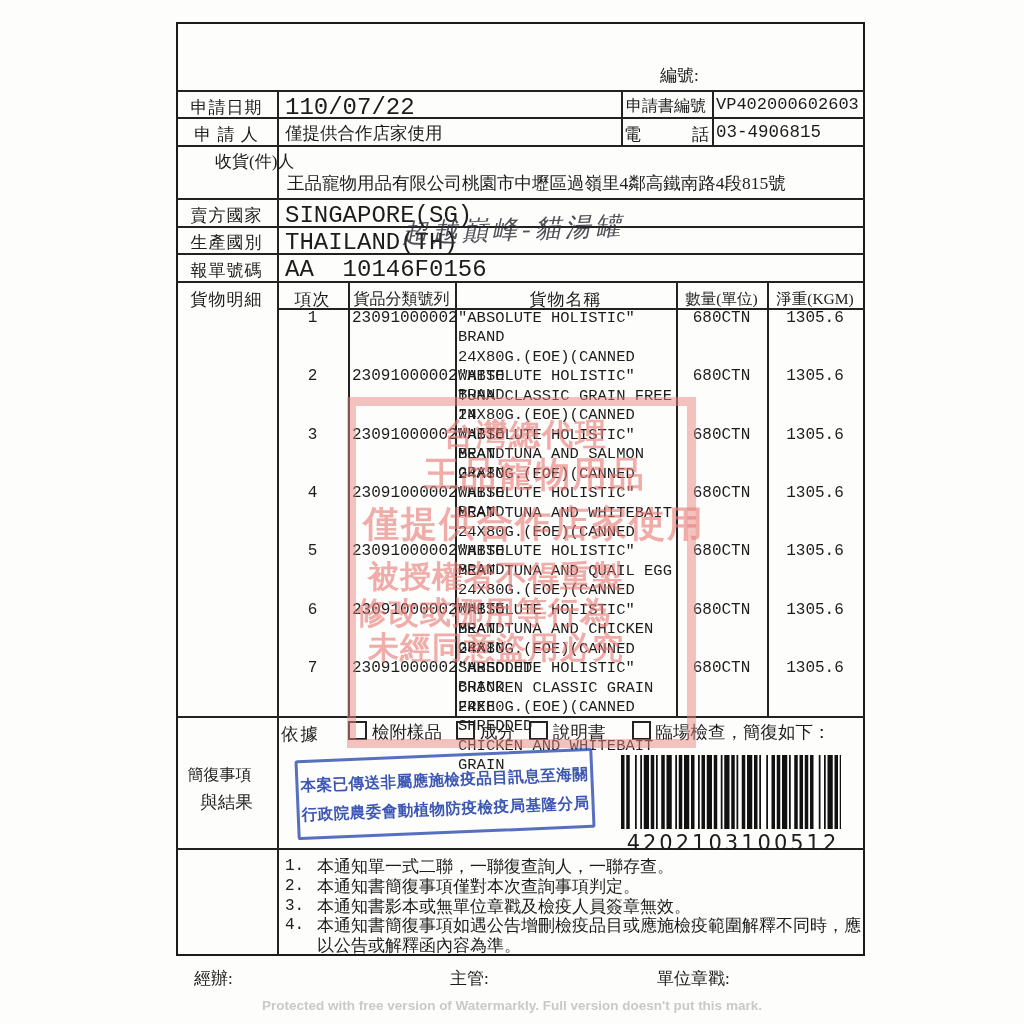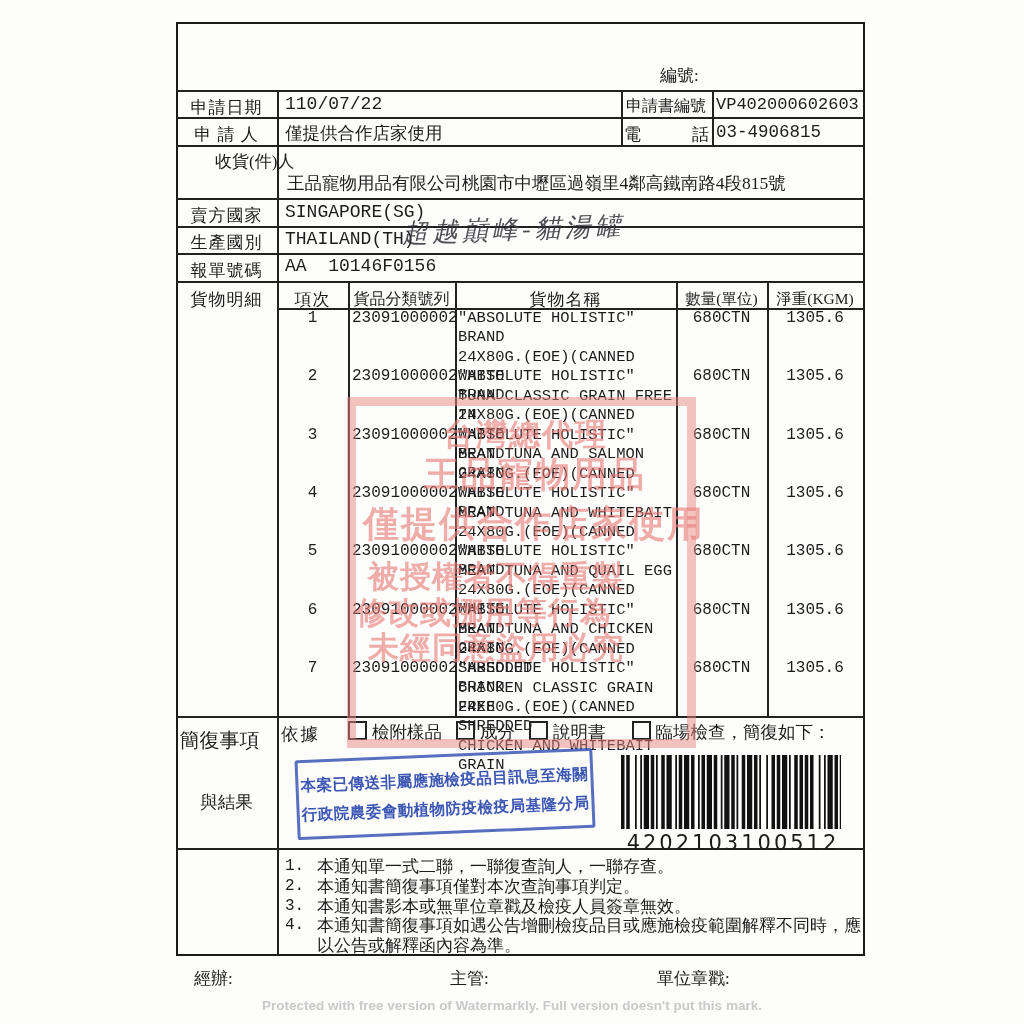--- a/index.html
+++ b/index.html
@@ -7,21 +7,21 @@
           font-family:"Liberation Serif", serif;color:#1c1c1c;}
   .abs{position:absolute;}
   .serif{font-family:"Liberation Serif", serif;}
   .mono{font-family:"Liberation Mono", monospace;}
   .sans{font-family:"DejaVu Sans", sans-serif;}
   .center{text-align:center;}
   .line{position:absolute;background:#222222;}
   #outer-box{position:absolute;left:176px;top:22px;width:685px;height:930px;
              border:2px solid #1b1b1b;}
   .lbl{font-size:17px;letter-spacing:1px;}
-  .val-mono{font-size:18px;}
+  .val-mono{font-size:24px;}
   .desc{font-size:15.5px;line-height:19.4px;white-space:pre-line;}
   .cellnum{font-size:16px;}
   .cbox{display:inline-block;width:15px;height:15px;border:2px solid #222;
         margin-right:5px;vertical-align:-2px;background:transparent;}
   .cbitem{font-size:17.5px;white-space:nowrap;}
   #basis-boxes{display:flex;align-items:center;}
   #stamp{position:absolute;left:296px;top:754px;width:292px;height:74px;
          border:3px solid rgba(58,86,180,.85);border-radius:3px;
          transform:rotate(-2.4deg);display:flex;flex-direction:column;
          justify-content:center;align-items:center;}
@@ -153,21 +153,21 @@
 
   <div class="abs serif" style="left:281px;top:722px;font-size:17.5px;letter-spacing:2px;">依據</div>
   <div class="abs" id="basis-boxes" style="left:348px;top:720px;">
       <span class="cbitem serif" style="margin-left: 0px;"><span class="cbox"></span><span>檢附樣品</span></span>
       <span class="cbitem serif" style="margin-left: 14px;"><span class="cbox"></span><span>成分</span></span>
       <span class="cbitem serif" style="margin-left: 14px;"><span class="cbox"></span><span>說明書</span></span>
       <span class="cbitem serif" style="margin-left: 26px;"><span class="cbox"></span><span>臨場檢查</span></span>
       <span class="cbitem serif">，簡復如下：</span>
     </div>
 
-  <div class="abs serif center" style="left:176px;top:727px;width:87px;font-size:20px;">簡復事項</div>
+  <div class="abs serif center" style="left:176px;top:765px;width:87px;font-size:16px;">簡復事項</div>
   <div class="abs serif center" style="left:176px;top:790px;width:101px;font-size:17.5px;">與結果</div>
 
   <div id="stamp">
     <div class="stamp-line">本案已傳送非屬應施檢疫品目訊息至海關</div>
     <div class="stamp-line">行政院農委會動植物防疫檢疫局基隆分局</div>
   </div>
 
   <div class="abs" id="barcode-bars" style="left:621px;top:755px;width:224px;height:74px;"><svg width="224" height="74">
         <rect x="0" y="0" width="3.5" height="74" fill="#111"></rect>
         <rect x="5.25" y="0" width="3.5" height="74" fill="#111"></rect>

